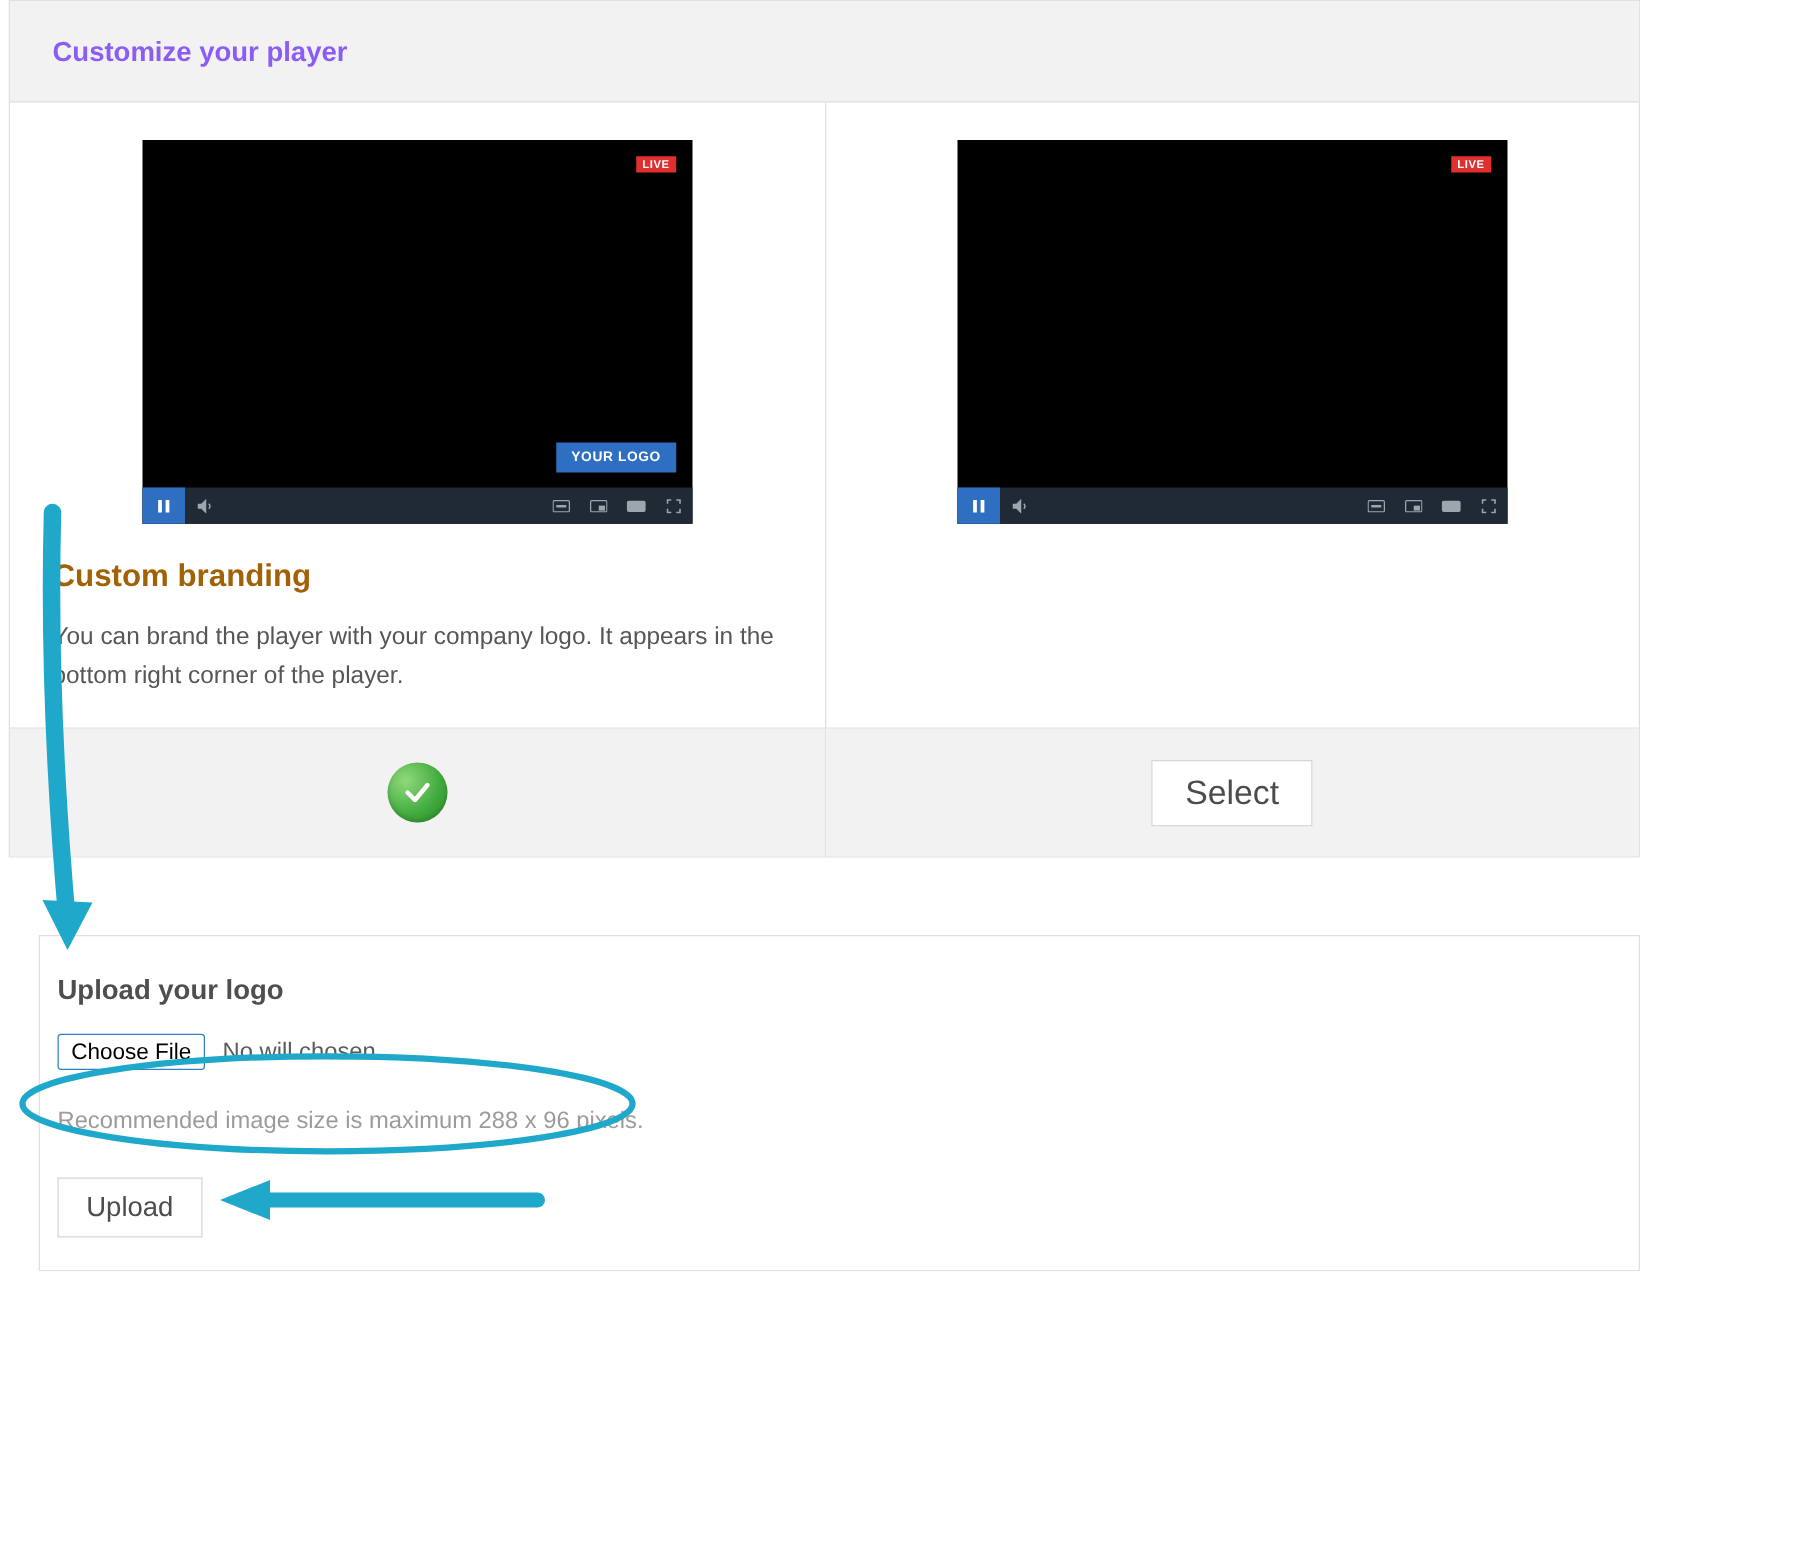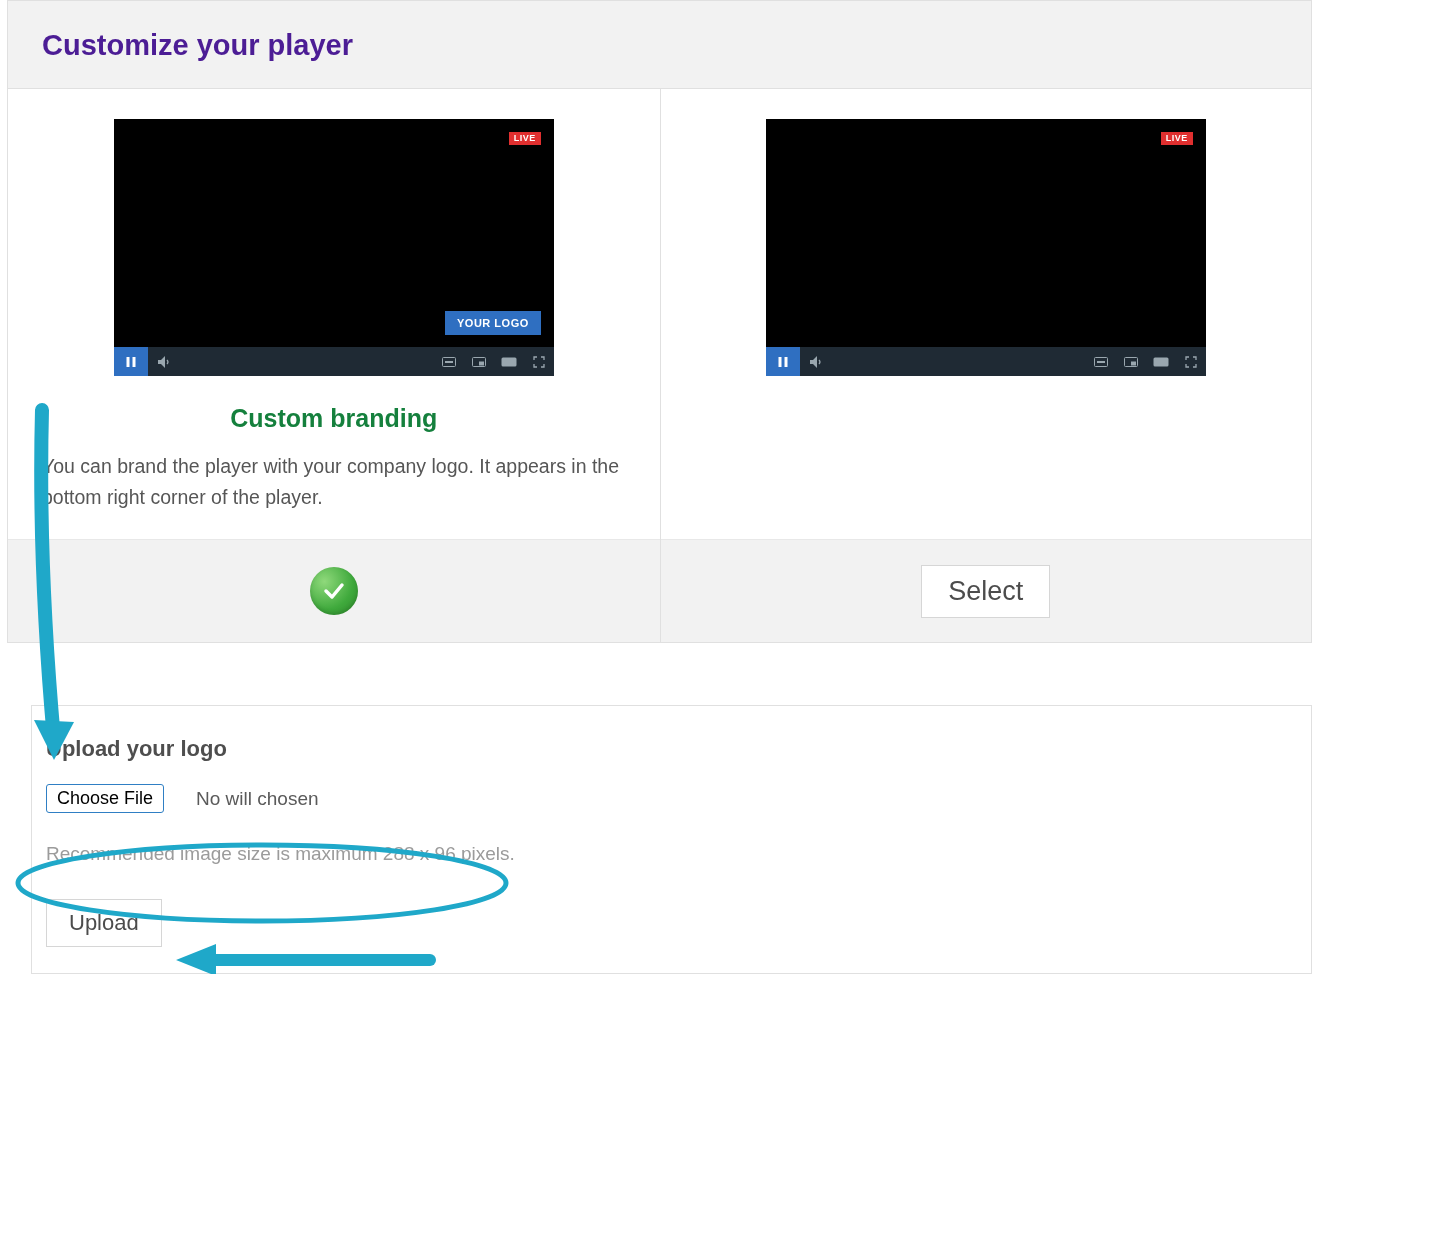--- a/index.html
+++ b/index.html
@@ -15,38 +15,38 @@
     border: 1px solid #e0e0e0;
     background: #fff;
   }
   .panel-header {
     background: #f2f2f2;
     padding: 28px 34px 26px 34px;
     border-bottom: 1px solid #e0e0e0;
   }
   .panel-header h2 {
     margin: 0;
-    font-size: 29px;
+    font-size: 22px;
     font-weight: 600;
-    color: #4c1d95;
+    color: #8b5cf6;
   }
   .options-row {
     display: flex;
   }
   .option {
     width: 50%;
     display: flex;
     flex-direction: column;
   }
   .option + .option { border-left: 1px solid #e0e0e0; }
   .option-body { padding: 30px 34px 26px 34px; flex: 1; }
   .player {
     position: relative;
     width: 440px;
-    height: 257px;
+    height: 307px;
     background: #000;
     margin: 0 auto 28px auto;
   }
   .live-badge {
     position: absolute;
     top: 13px; right: 13px;
     background: #e02f2f;
     color: #fff;
     font-size: 9px;
     letter-spacing: 0.5px;
@@ -81,23 +81,22 @@
     justify-content: center;
     width: 34px;
   }
   .ctrl-play { background: #2f6fc1; }
   .ctrl-right { margin-left: auto; display: flex; }
   .ctrl-right .ctrl-btn { width: 30px; }
   svg.icon { display: block; }
   .opt-title {
     font-size: 25px;
     font-weight: 600;
-    color: #15803d;
+    color: #a16207;
     margin: 0 0 18px 0;
-    text-align: center;
   }
   .opt-desc {
     font-size: 19.5px;
     color: #565656;
     line-height: 1.6;
     margin: 0;
   }
   .option-footer {
     background: #f2f2f2;
     display: flex;
@@ -127,21 +126,21 @@
     margin: 62px 134px 0 31px;
     border: 1px solid #e0e0e0;
     padding: 30px 14px 26px 14px;
   }
   .upload-title {
     font-size: 22px;
     font-weight: 600;
     color: #4e4e4e;
     margin: 0 0 22px 0;
   }
-  .file-row { display:flex; align-items:center; gap:32px; margin-bottom: 30px; }
+  .file-row { display:flex; align-items:center; gap:14px; margin-bottom: 30px; }
   .choose-file {
     border: 1.5px solid #2f7fc4;
     background:#fff;
     color:#000;
     font-size:18px;
     padding: 3px 10px;
     border-radius: 3px;
     cursor: pointer;
   }
   .no-file { font-size: 19px; color: #5a5a5a; }

